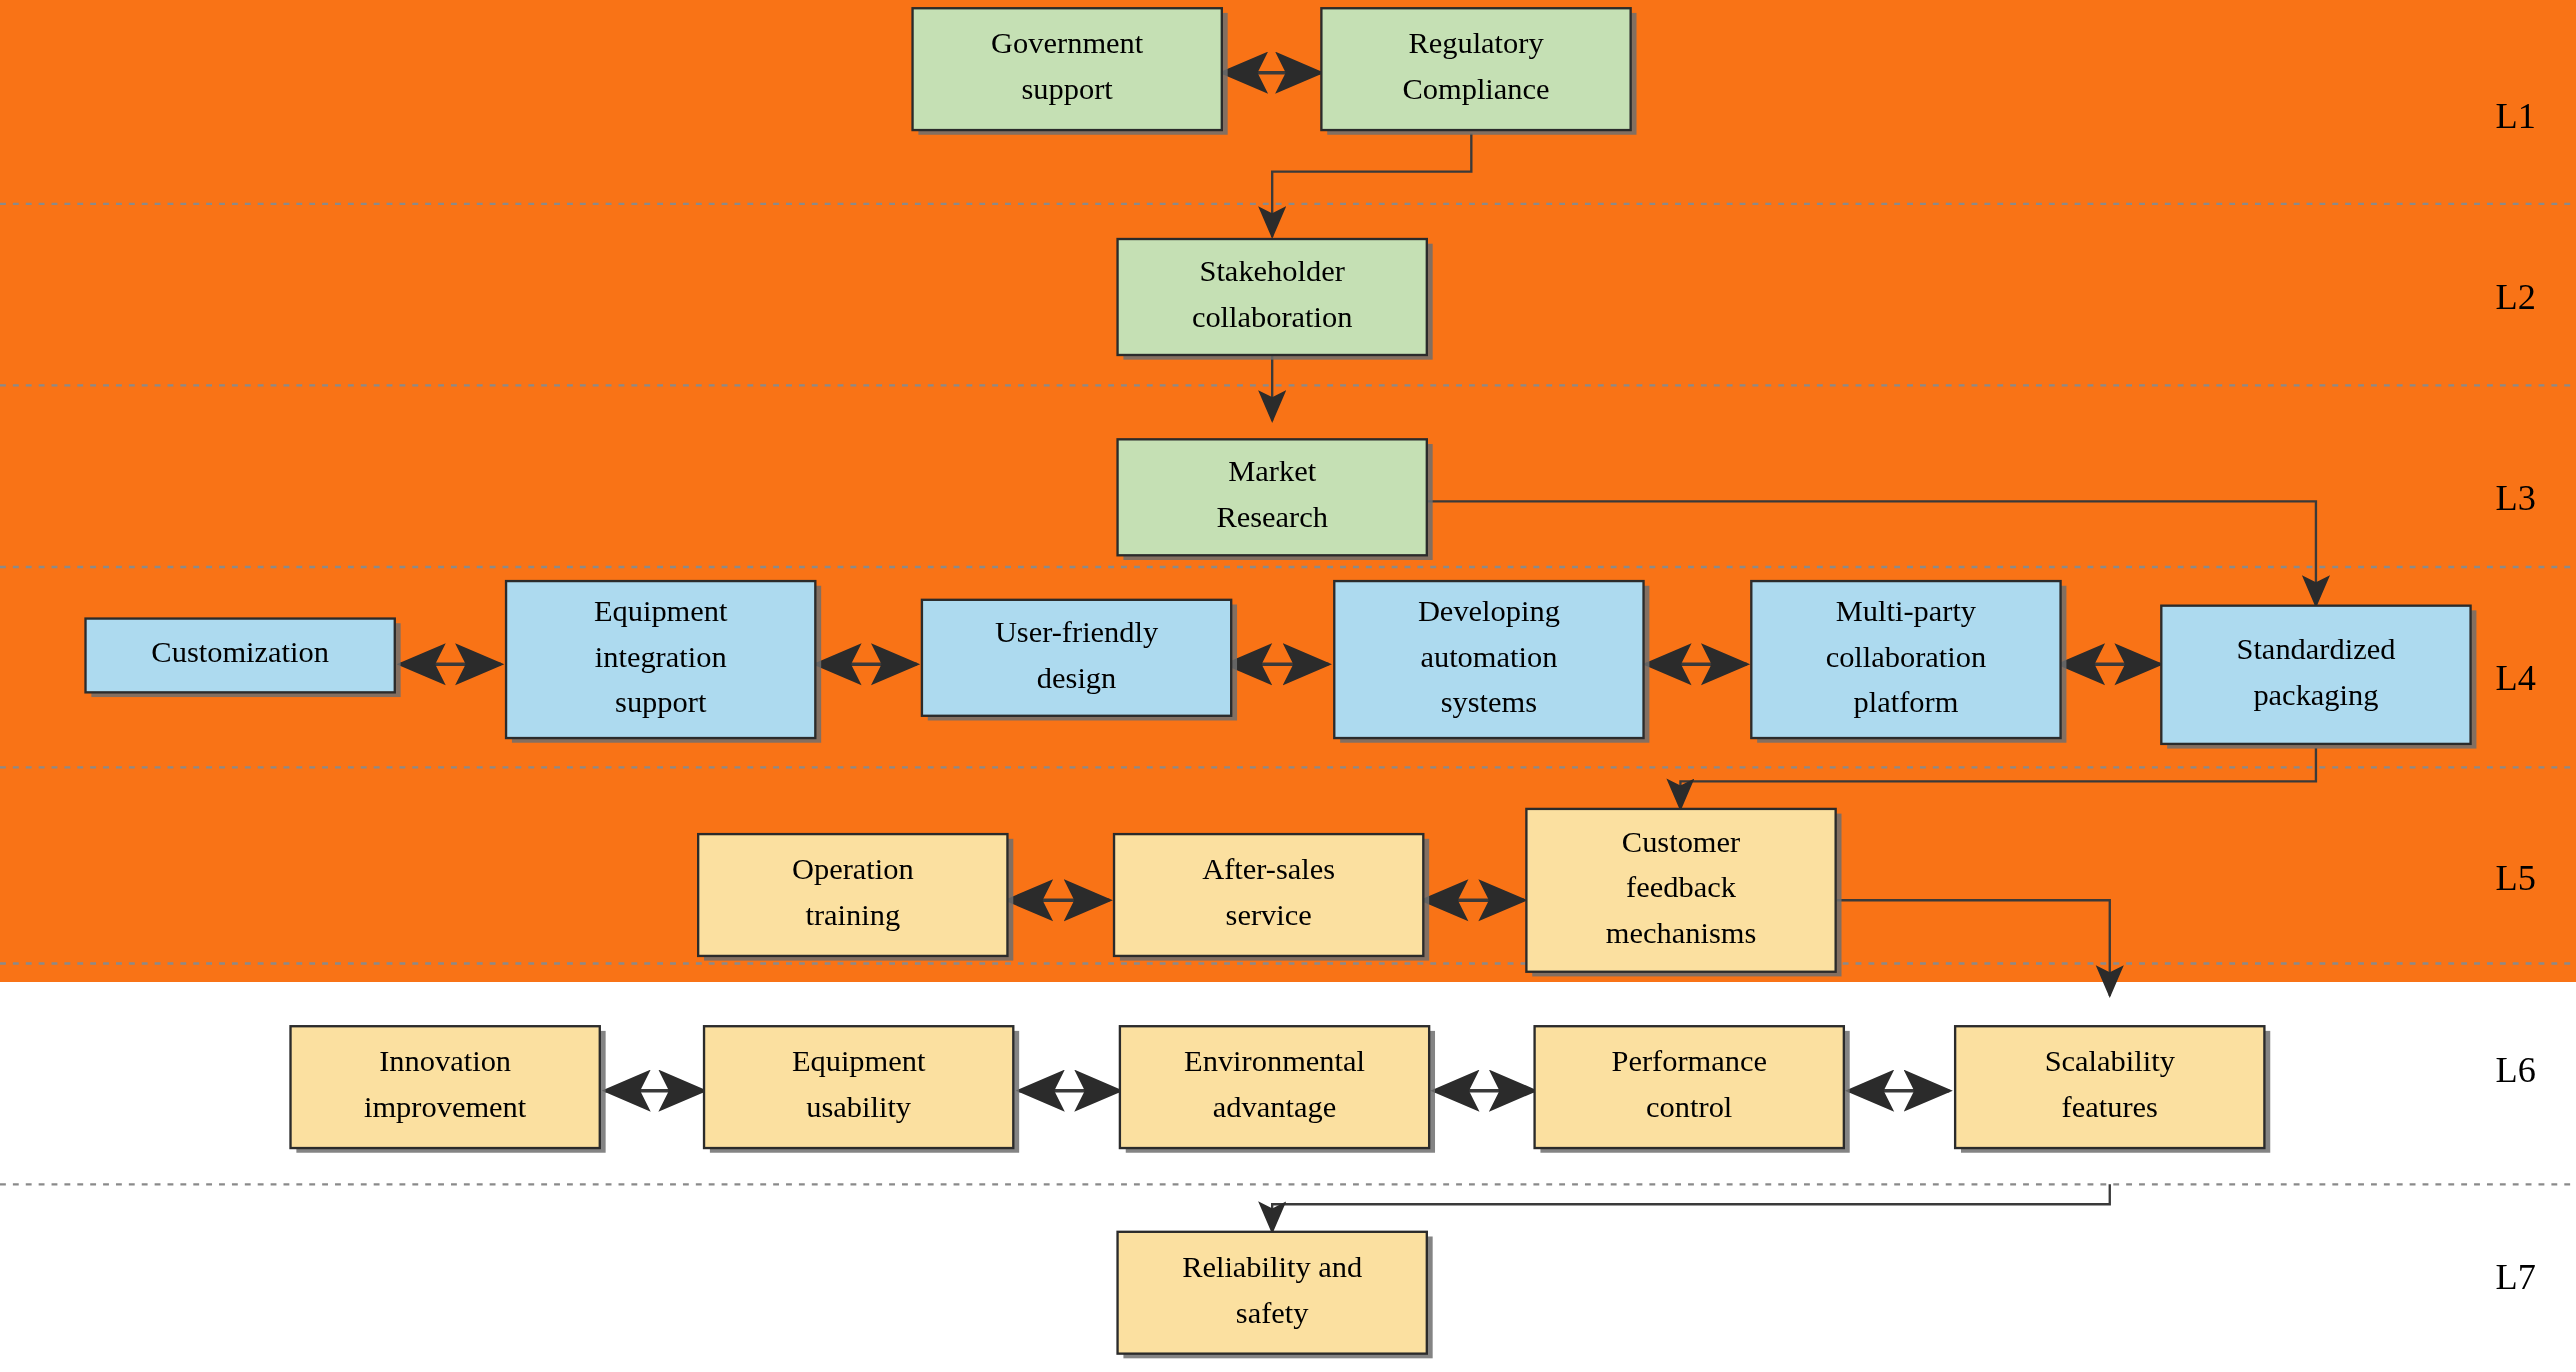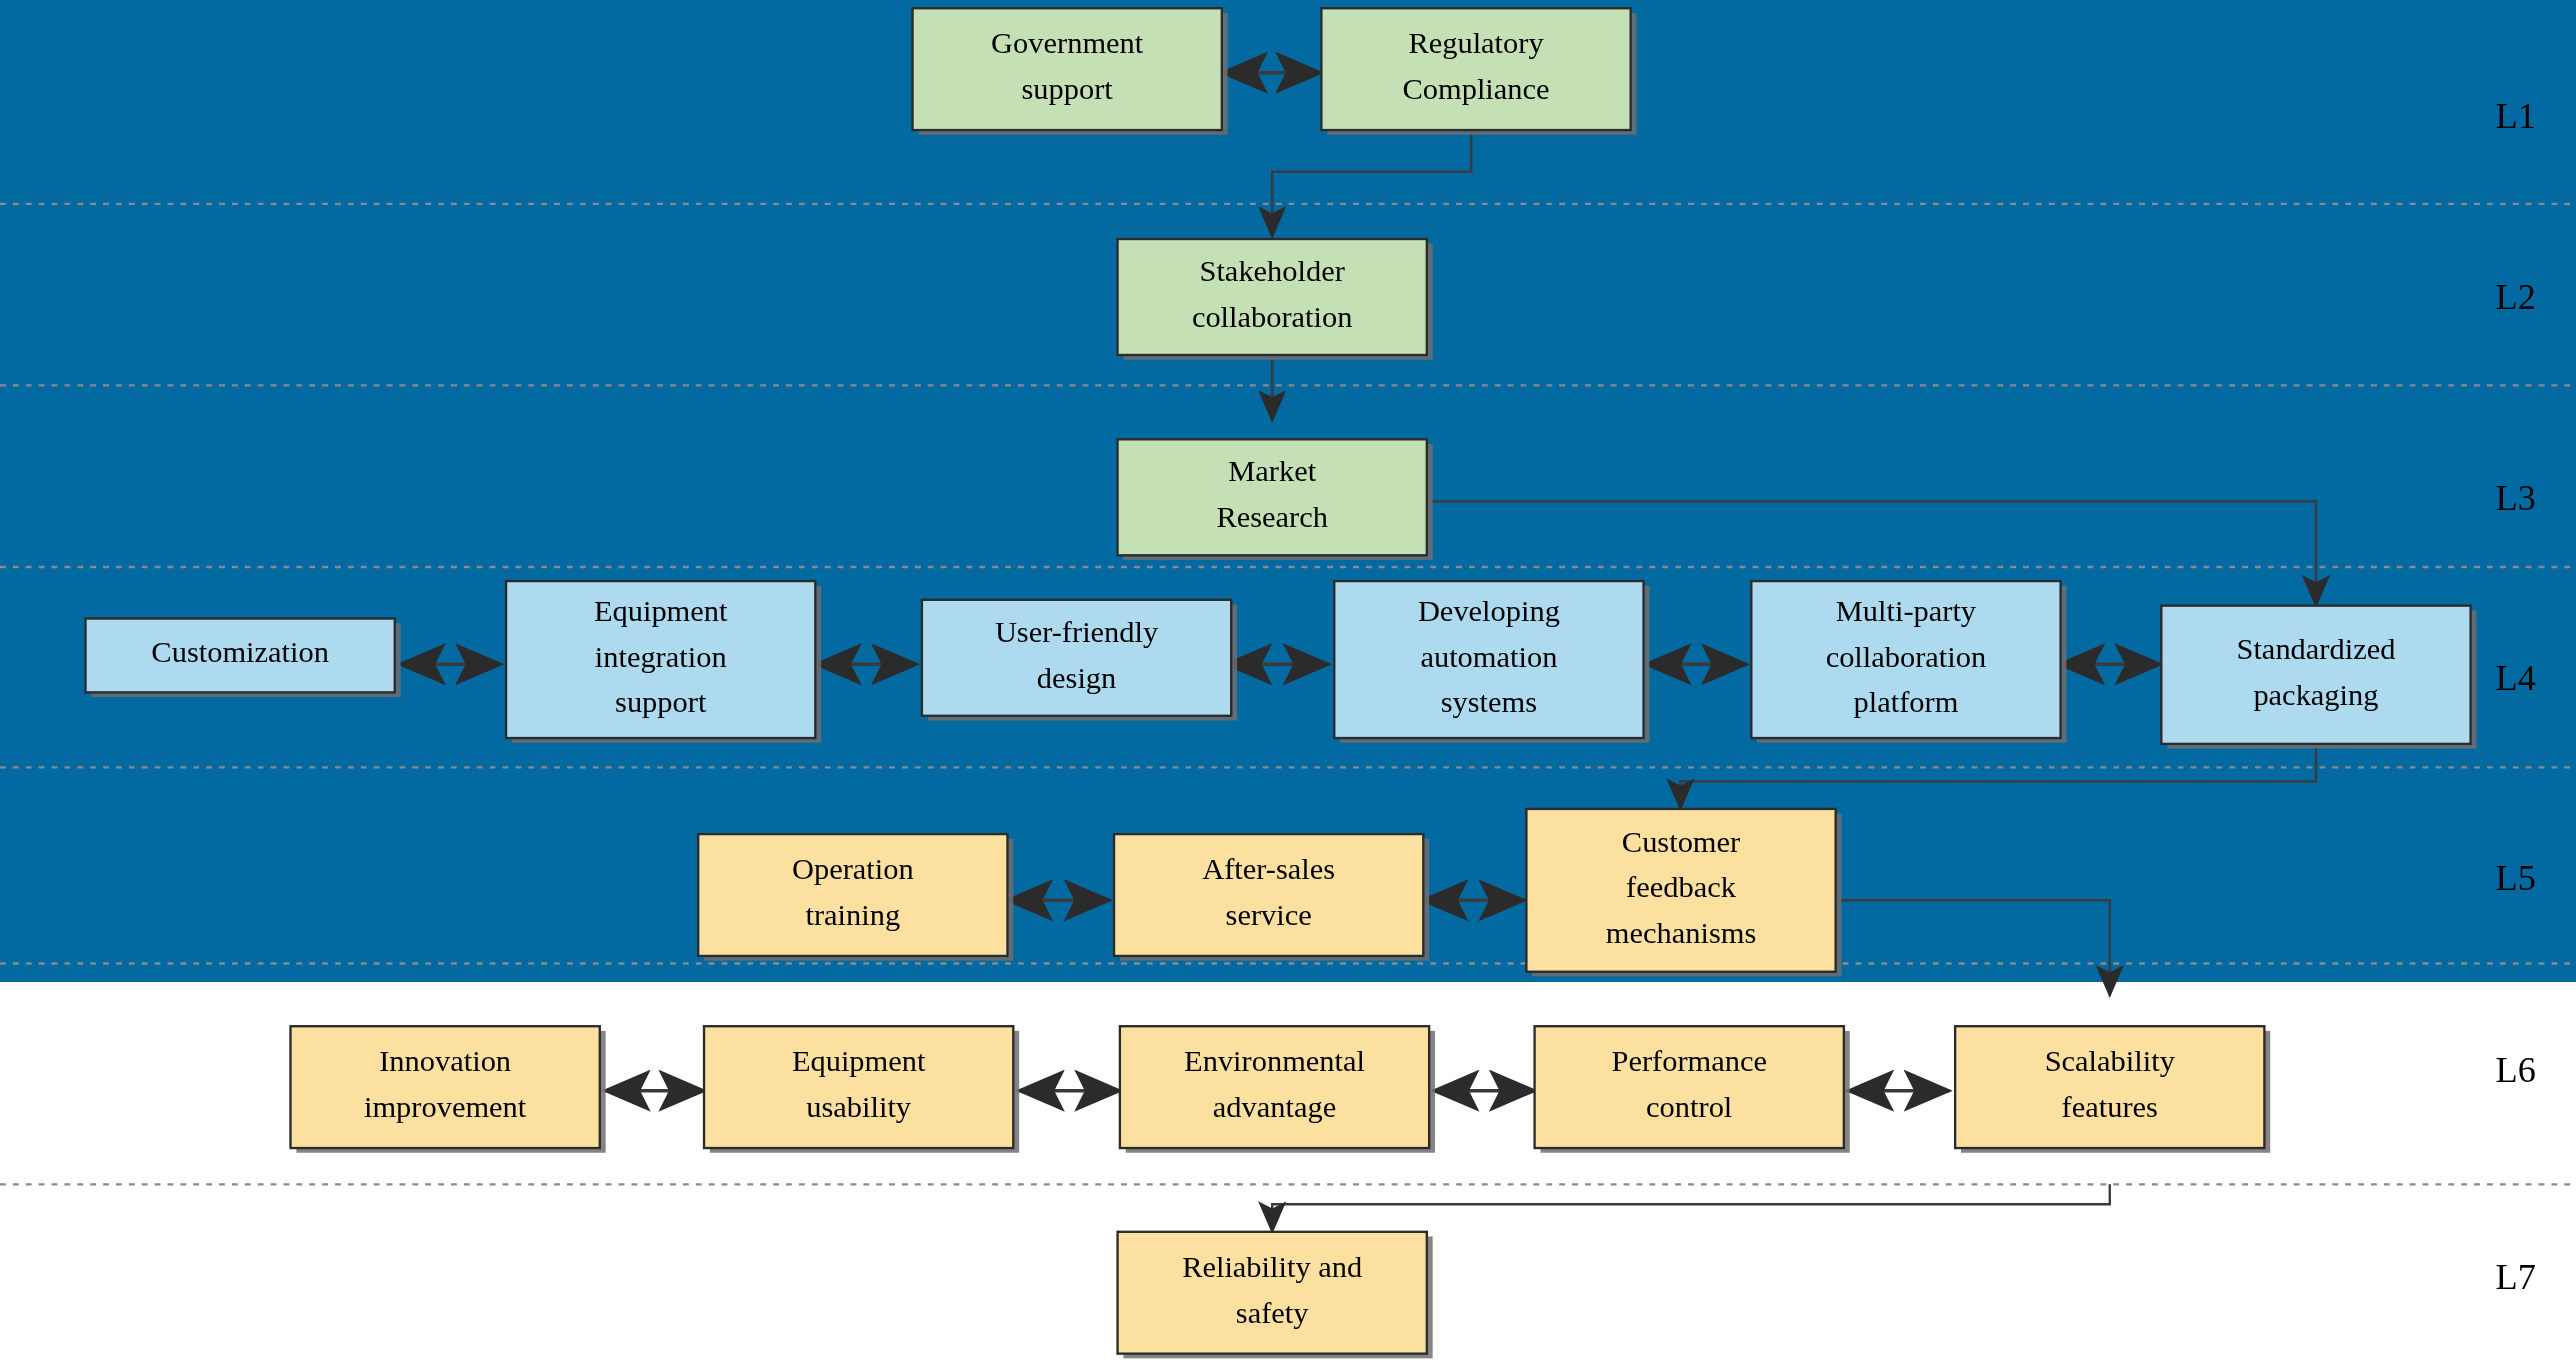--- a/index.html
+++ b/index.html
@@ -1,21 +1,21 @@
 <!DOCTYPE html>
 <html style="font-size:9.4px"><head>
 <meta charset="utf-8">
 <title>ISM Hierarchical Structure Diagram</title>
 <style>
   html,body{margin:0;padding:0;background:#ffffff;}
   body{
     font-family:"Liberation Serif","DejaVu Serif",serif;
     width:2576px;height:1373px;overflow:hidden;
   }
-  #diagram-root{position:relative;width:2576px;height:982px;background:#0369a1;}
+  #diagram-root{position:relative;width:2576px;height:982px;background:#f97316;}
   svg#diagram-svg{position:absolute;left:0;top:0;width:2576px;height:1373px;display:block;}
   .node-rect{stroke:#2b2b2b;stroke-width:4;}
   .node-rect.green{fill:#c5e0b4;}
   .node-rect.blue{fill:#addaef;}
   .node-rect.yellow{fill:#fbe0a0;}
   .node-shadow{fill:#6f6f6f;opacity:0.85;}
   .node-text{
     font-family:"Liberation Serif","DejaVu Serif",serif;
     font-size:52px;fill:#000000;text-anchor:middle;
     dominant-baseline:middle;

